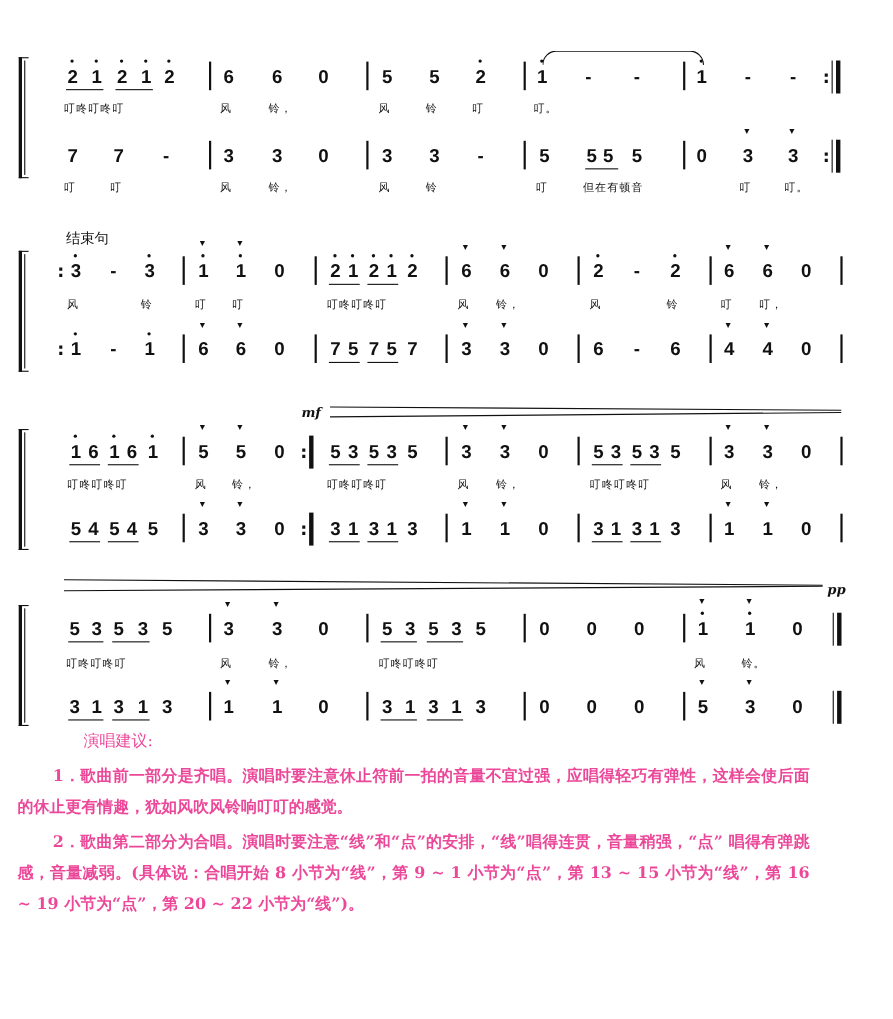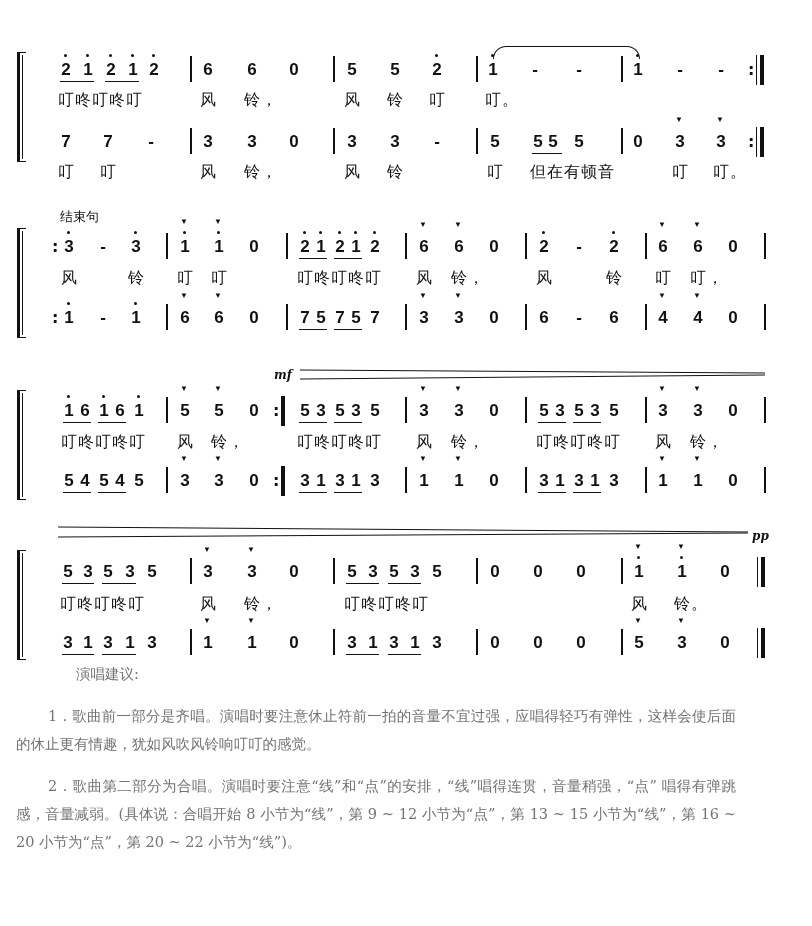--- a/index.html
+++ b/index.html
@@ -18,32 +18,32 @@
           width: 3px; height: 3px; background: #111; border-radius: 50%; }
   .note.stacc::after { content: "\25BC"; position: absolute; left: 3px; top: -15px;
           font-size: 8px; line-height: 10px; }
   .note.dot-above.stacc::after { top: -18px; }
   .uline { position: absolute; height: 1px; background: #111; }
   .bar { position: absolute; width: 1.5px; background: #111; height: 26px; top: -2px; }
   .final { position: absolute; width: 4px; background: #111; height: 30px; top: -3px; }
   .thin { position: absolute; width: 1px; background: #111; height: 30px; top: -3px; }
   .repdots { position: absolute; font-weight: bold; font-size: 16px; line-height: 24px; top: 0; }
   .lyric-row { position: absolute; left: 0; width: 812px; height: 20px; }
-  .lyric { position: absolute; top: 0; font-size: 16px; line-height: 20px;
+  .lyric { position: absolute; top: 0; font-size: 10px; line-height: 20px;
            font-family: "DejaVu Sans", sans-serif; white-space: nowrap; letter-spacing: 1px; }
   .label { position: absolute; font-size: 13px; }
   .dyn { position: absolute; font-family: "DejaVu Serif", serif; font-style: italic;
          font-weight: bold; font-size: 12px; }
   .hairpin { position: absolute; }
   .slur { position: absolute; border: 1.5px solid #111; border-bottom: none;
           border-radius: 14px 14px 0 0; height: 12px; }
   .notes-block { position: absolute; left: 64px; top: 660px; width: 740px;
-          font-family: "DejaVu Serif", serif; font-size: 14.5px; line-height: 28px; color: #737373; }
+          font-family: "DejaVu Serif", serif; font-size: 14.5px; line-height: 28px; color: #ec4899; }
   .notes-block h3 { margin: 0; font-size: 14.5px; font-weight: normal; padding-left: 12px; }
-  .para { margin: 14px; text-indent: 32px; margin-left: -48px; padding-left: 0; text-align: justify; width: 720px;}
+  .para { margin: 4px; text-indent: 32px; margin-left: -48px; padding-left: 0; text-align: justify; width: 720px; font-weight: bold;}
 </style>
 </head>
 <body>
 
 <div class="system" style="top:0;">
   <div class="brace" style="top:52px;height:108px;"></div>
 
   <div class="staff-row" style="top:58px;">
     <span class="note dot-above" style="left:58px">2</span>
     <span class="note dot-above" style="left:80px">1</span>
@@ -387,14 +387,14 @@
     <span class="note stacc" style="left:674px">3</span>
     <span class="note" style="left:717px">0</span>
     <span class="thin" style="left:757px"></span>
     <span class="final" style="left:761px"></span>
   </div>
 </div>
 
 <div class="notes-block">
   <h3>演唱建议:</h3>
   <p class="para">1．歌曲前一部分是齐唱。演唱时要注意休止符前一拍的音量不宜过强，应唱得轻巧有弹性，这样会使后面的休止更有情趣，犹如风吹风铃响叮叮的感觉。</p>
-  <p class="para">2．歌曲第二部分为合唱。演唱时要注意“线”和“点”的安排，“线”唱得连贯，音量稍强，“点” 唱得有弹跳感，音量减弱。(具体说：合唱开始 8 小节为“线”，第 9 ~ 12 小节为“点”，第 13 ~ 15 小节为“线”，第 16 ~ 20 小节为“点”，第 20 ~ 22 小节为“线”)。</p>
+  <p class="para">2．歌曲第二部分为合唱。演唱时要注意“线”和“点”的安排，“线”唱得连贯，音量稍强，“点” 唱得有弹跳感，音量减弱。(具体说：合唱开始 8 小节为“线”，第 9 ~ 1 小节为“点”，第 13 ~ 15 小节为“线”，第 16 ~ 19 小节为“点”，第 20 ~ 22 小节为“线”)。</p>
 </div>
 
 </body></html>

